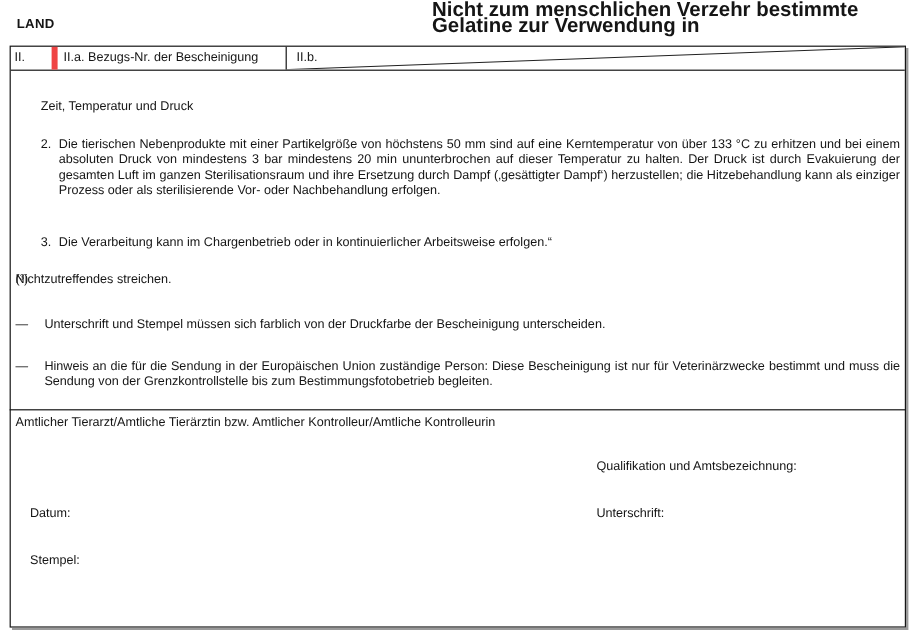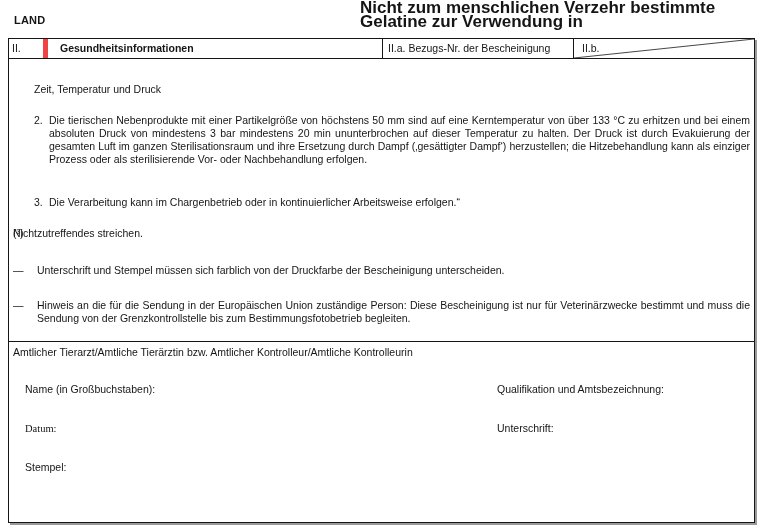--- a/index.html
+++ b/index.html
@@ -49,40 +49,39 @@
   .dash-note { left:4px; right:4px; }
   .dash-note .dash { position:absolute; left:0; top:0; }
   .dash-note .ntext { margin-left:24px; text-align:justify; }
   .note-1 { top:205px; }
   .note-2 { top:240px; }
   .divider { left:-1px; right:-1px; top:282px; border-top:1.3px solid #161616; height:0; }
   .sig-heading { left:4px; top:287px; }
   .sig-label { white-space:nowrap; }
   .lbl-name   { left:16px;  top:324px; }
   .lbl-qual   { left:488px; top:324px; }
-  .lbl-date   { left:16px;  top:363px;font-family:Liberation Serif, serif; }
+  .lbl-date   { left:16px;  top:363px; }
   .lbl-sign   { left:488px; top:363px; }
   .lbl-stamp  { left:16px;  top:402px; }
 </style>
 </head>
 <body>
 
 <div class="page">
 
   <div class="land">LAND</div>
 
   <div class="doc-title">
     <div>Nicht zum menschlichen Verzehr bestimmte Gelatine zur Verwendung in</div>
   </div>
 
   <div class="doc-box">
 
     <div class="header-row">
       <div class="cell hc1">II.</div>
-      <div class="cell hc2">Gesundheitsinformationen</div>
       <div class="cell hc3">II.a. Bezugs-Nr. der Bescheinigung</div>
       <div class="cell hc4">
         <svg viewBox="0 0 100 20" preserveAspectRatio="none">
           <line x1="0" y1="20" x2="100" y2="0" stroke="#161616" stroke-width="0.8" vector-effect="non-scaling-stroke"></line>
         </svg>
         <span class="cell-label">II.b.</span>
       </div>
     </div>
 
     <div class="body-area">
@@ -111,21 +110,20 @@
 
       <div class="abs dash-note note-2">
         <span class="dash">—</span>
         <div class="ntext">Hinweis an die für die Sendung in der Europäischen Union zuständige Person: Diese Bescheinigung ist nur für Veterinärzwecke bestimmt und muss die Sendung von der Grenzkontrollstelle bis zum Bestimmungsfotobetrieb begleiten.</div>
       </div>
 
       <div class="abs divider"></div>
 
       <div class="abs sig-heading">Amtlicher Tierarzt/Amtliche Tierärztin bzw. Amtlicher Kontrolleur/Amtliche Kontrolleurin</div>
 
-      <div class="abs sig-label lbl-name">Name (in Großbuchstaben):</div>
       <div class="abs sig-label lbl-qual">Qualifikation und Amtsbezeichnung:</div>
       <div class="abs sig-label lbl-date">Datum:</div>
       <div class="abs sig-label lbl-sign">Unterschrift:</div>
       <div class="abs sig-label lbl-stamp">Stempel:</div>
 
     </div>
   </div>
 </div>
 
 </body></html>

